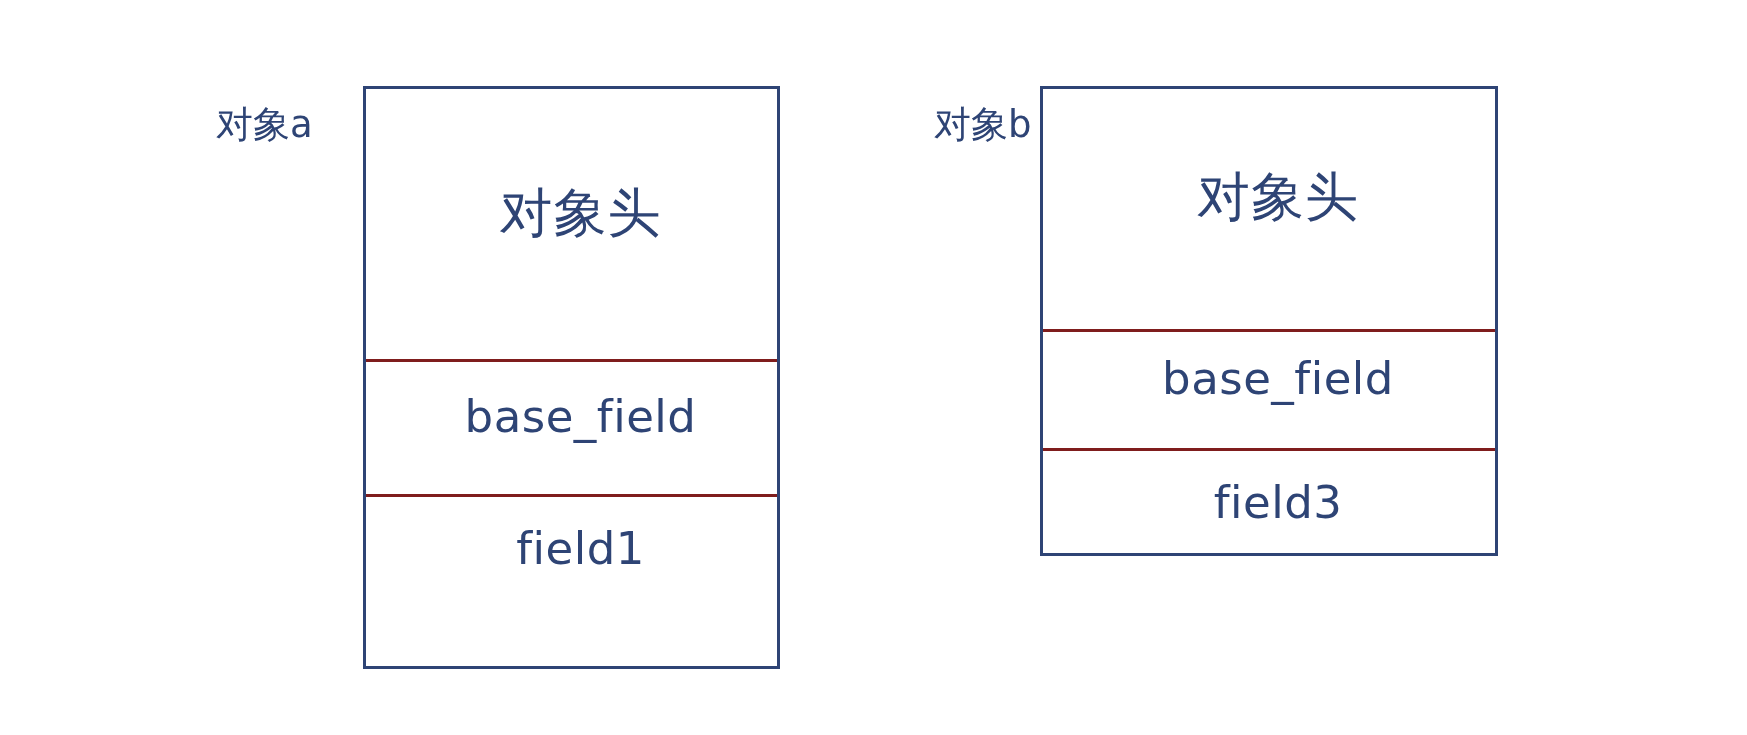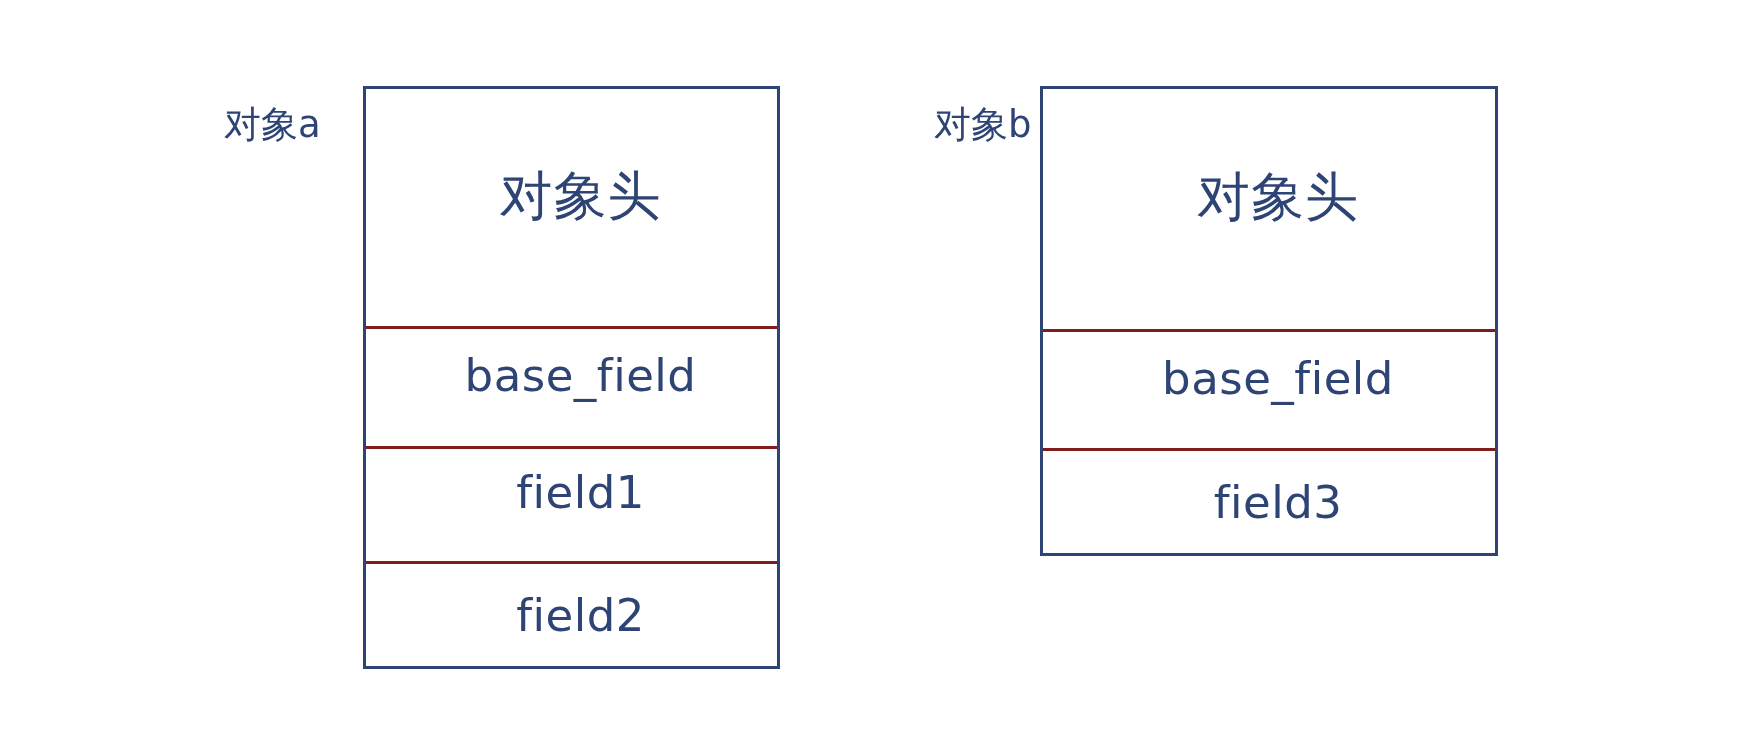--- a/index.html
+++ b/index.html
@@ -77,39 +77,36 @@
     font-size: 45px;
     font-weight: 400;
     letter-spacing: 0.5px;
   }
 </style>
 </head>
 <body>
 
 <div id="canvas">
 
-  <div class="obj-label" style="left:224px; top:106px;">对象a</div>
+  <div class="obj-label" style="left:216px; top:106px;">对象a</div>
 
   <div class="obj-box" style="left:363px; top:86px; width:417px; height:583px;">
 
     <div class="obj-row row-header" style="height:246px;">
       <span class="row-text">对象头</span>
     </div>
 
     <div class="obj-row row-field" style="height:111px;">
       <span class="row-text">base_field</span>
     </div>
 
     <div class="obj-row row-field" style="height:105px;">
       <span class="row-text">field1</span>
     </div>
 
-    <div class="obj-row row-field" style="height:121px;">
-      <span class="row-text">field2</span>
-    </div>
   </div>
 
   <div class="obj-label" style="left:899px; top:106px;margin-left:35px;">对象b</div>
 
   <div class="obj-box" style="left:1040px; top:86px; width:458px; height:470px;">
 
     <div class="obj-row row-header" style="height:244px;">
       <span class="row-text">对象头</span>
     </div>
 

